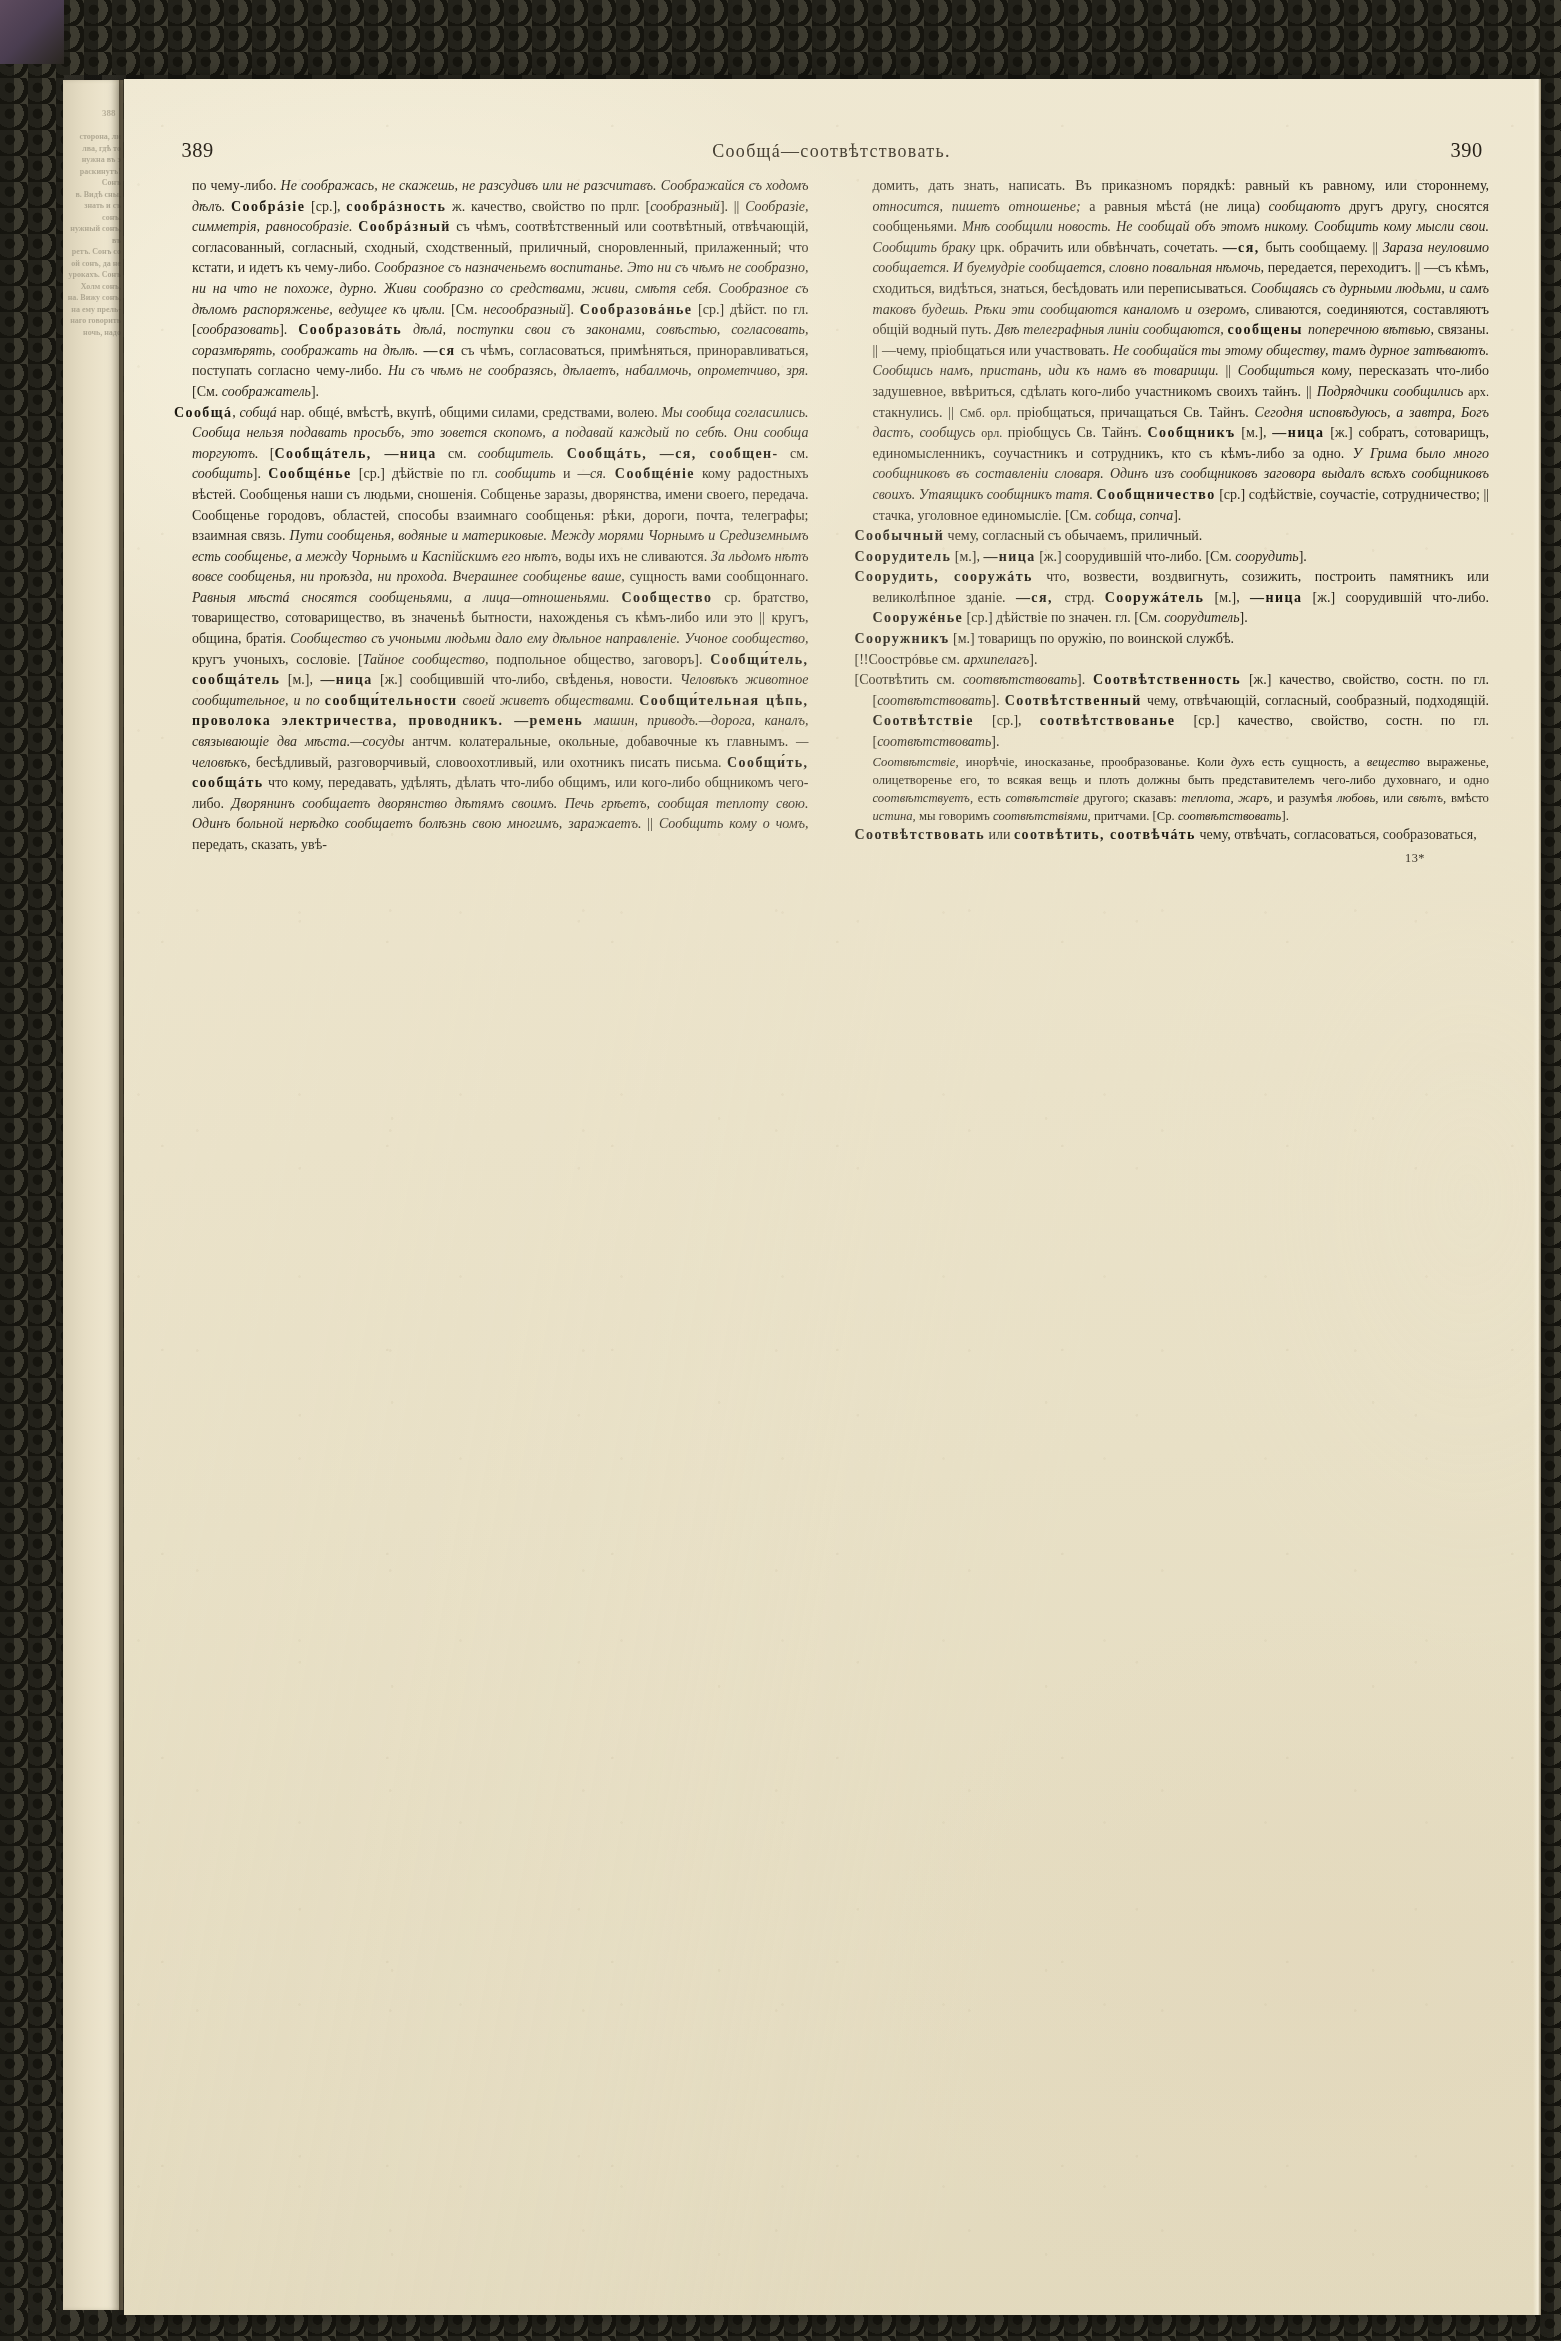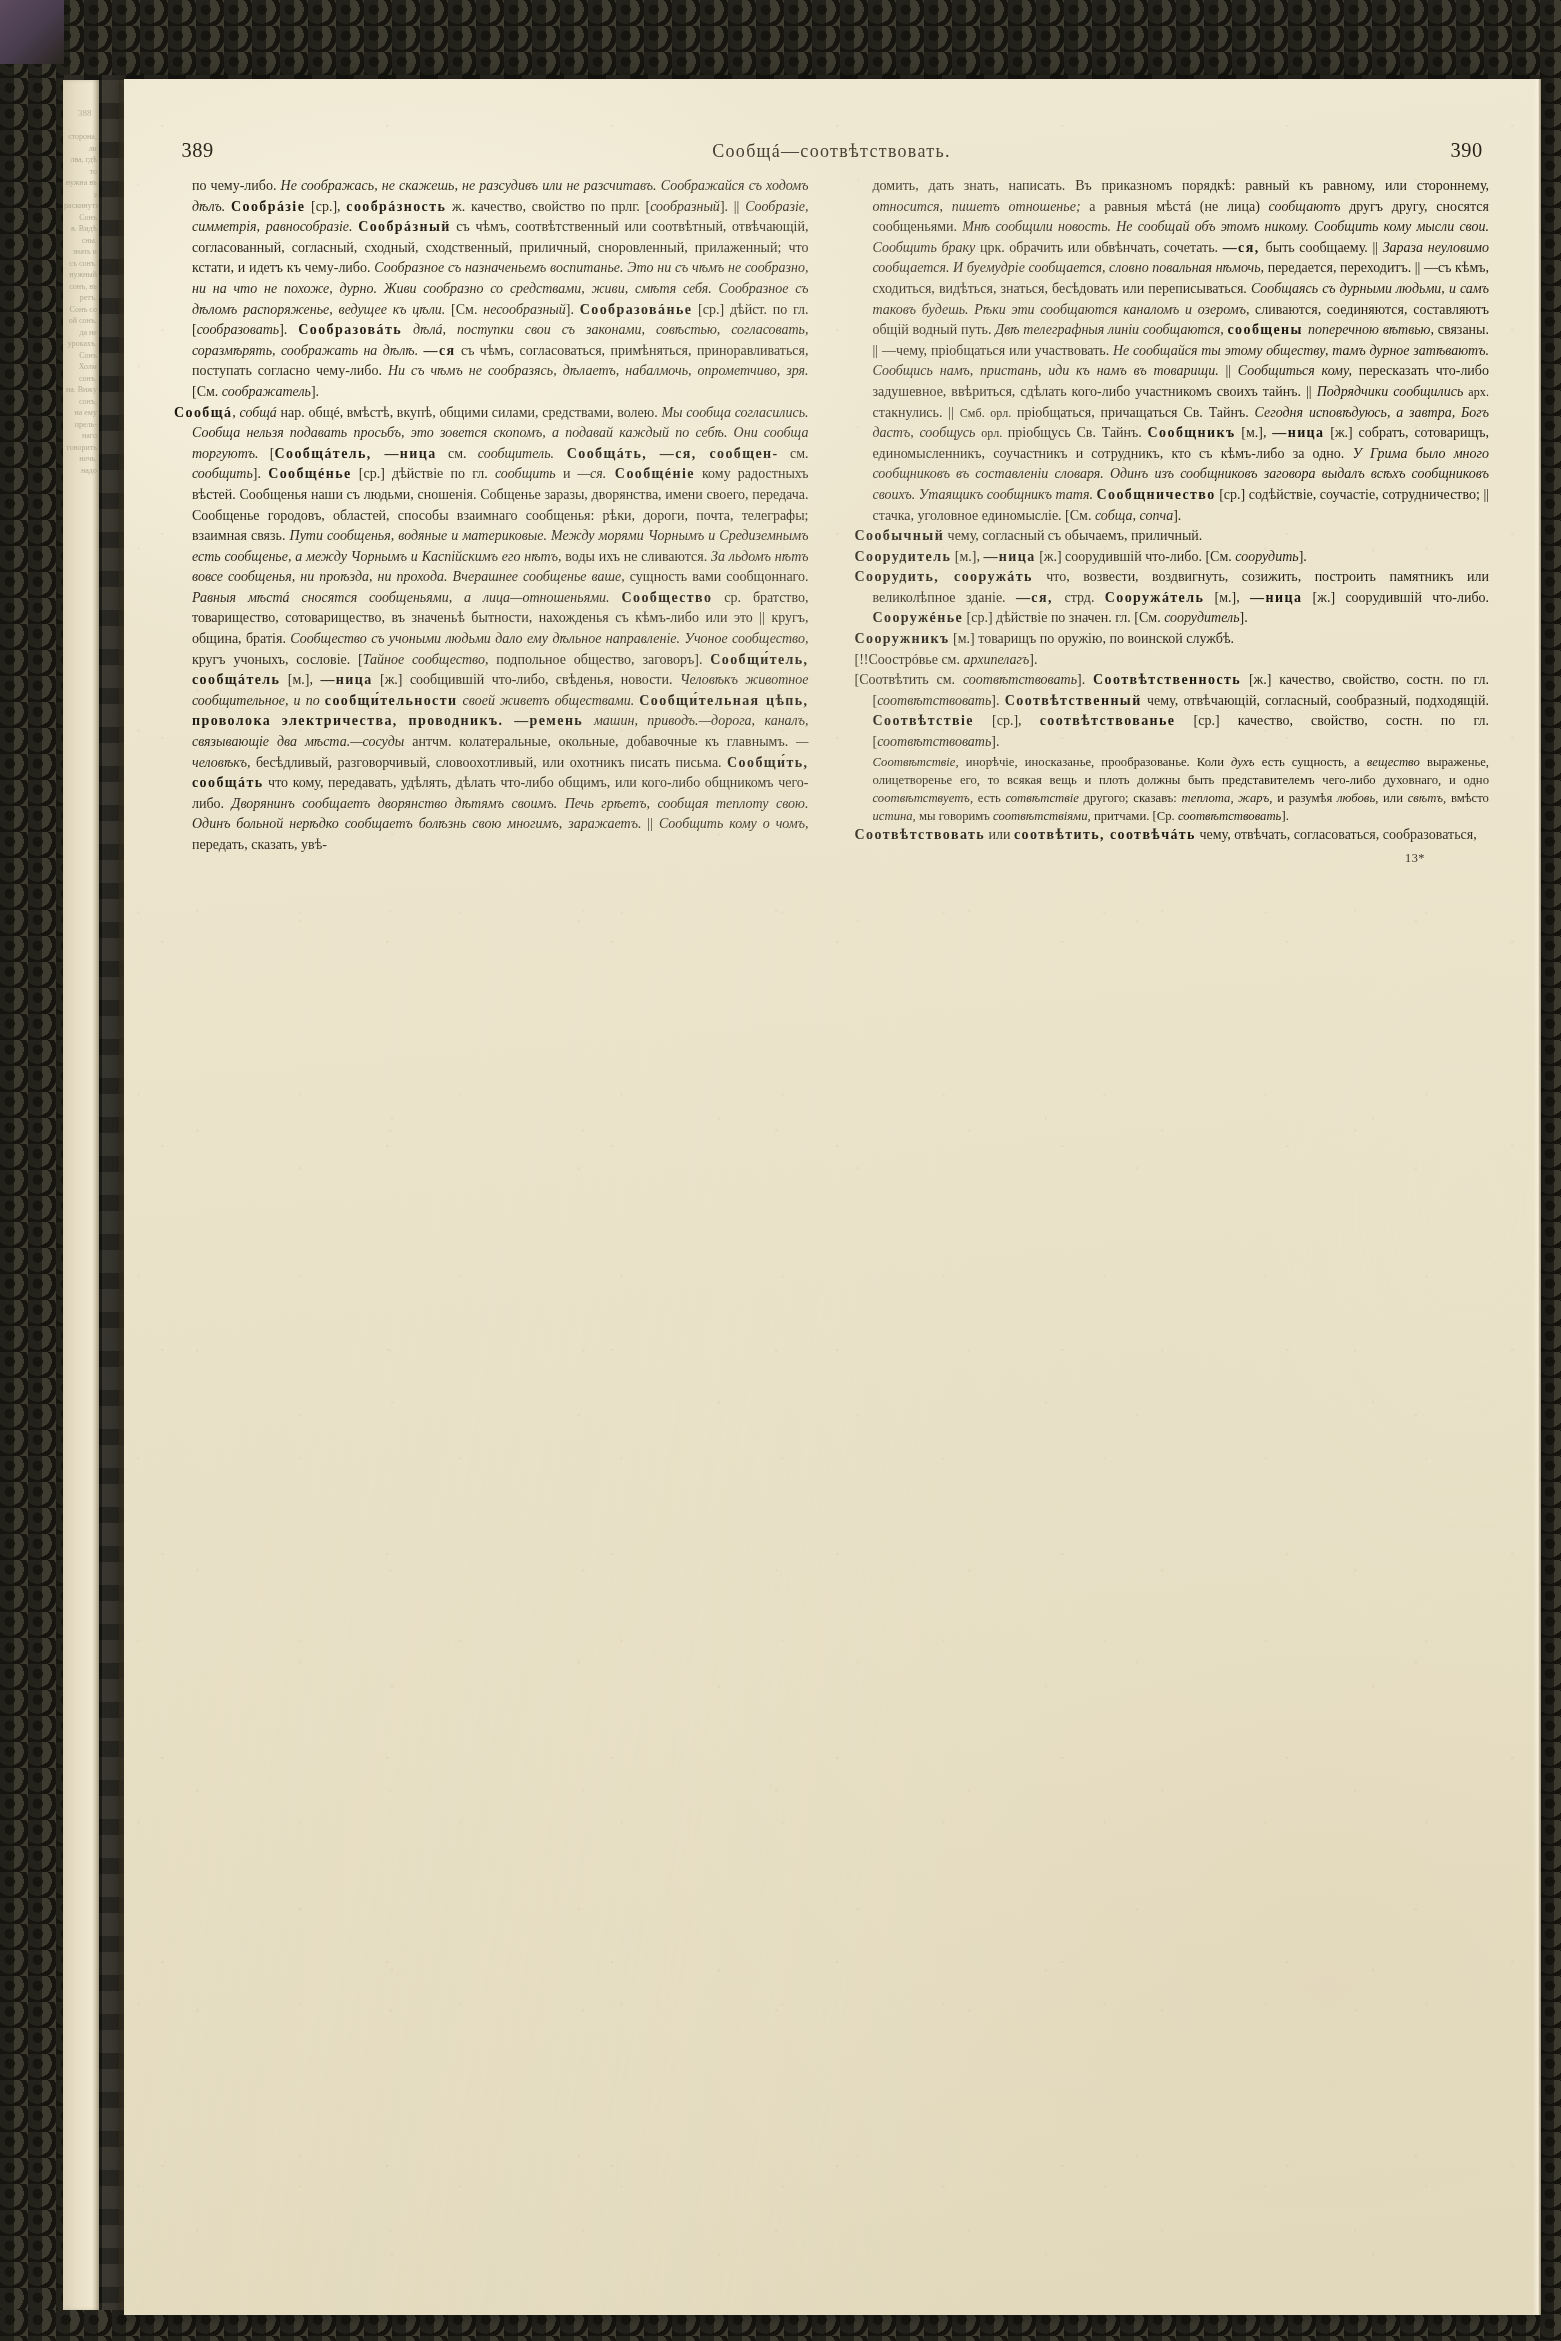--- a/index.html
+++ b/index.html
@@ -40,24 +40,25 @@
 
   
   .spine-corner {
     position: absolute; left: 0; top: 0; width: 64px; height: 64px;
     background: linear-gradient(135deg, #5d4b5e 0%, #4a3d50 50%, #2a2620 100%);
   }
 
   
   .facing-page {
     position: absolute;
-    left: 63px; top: 80px; width: 36px; height: 2230px;
+    left: 63px; top: 80px; width: 60px; height: 2230px;
     background: linear-gradient(90deg, #d8cfb6 0%, #e6ddc4 35%, #efe7d0 80%, #cdc3a8 100%);
     box-shadow: inset -3.2px 0 5.4px -2.1px rgba(90,78,52,.5);
     overflow: hidden;
+    font-weight: bold;
   }
   .facing-page .ghost {
     color: #9a937f;
     font-size: 8px;
     line-height: 11.5px;
     padding: 51px 2.1px 0 1.1px;
     text-align: right;
     opacity: .72;
     white-space: pre-line;
     font-family: "Liberation Serif", serif;

